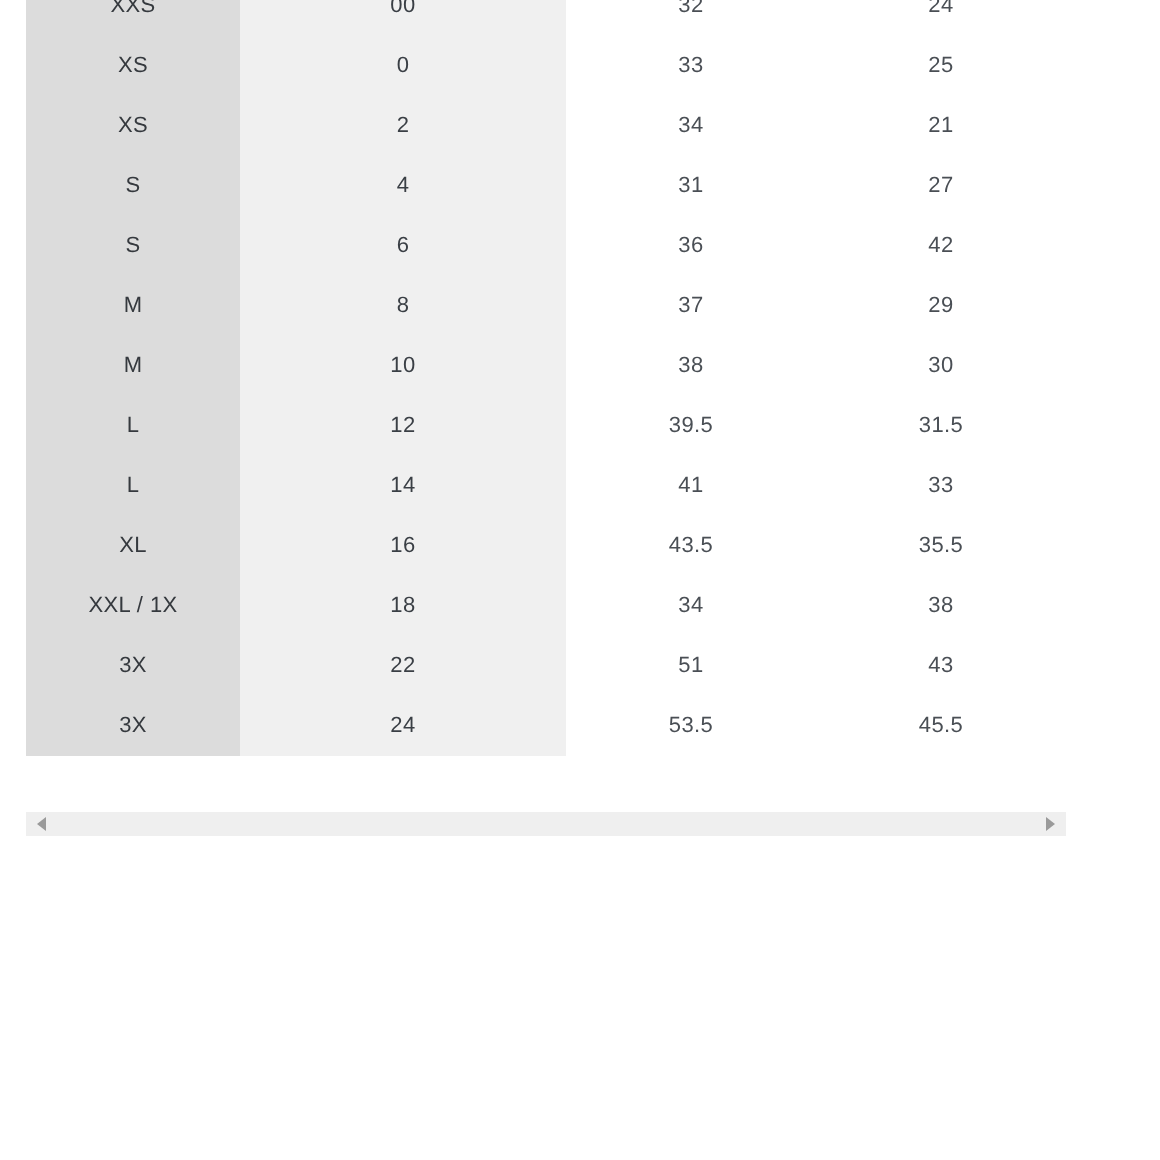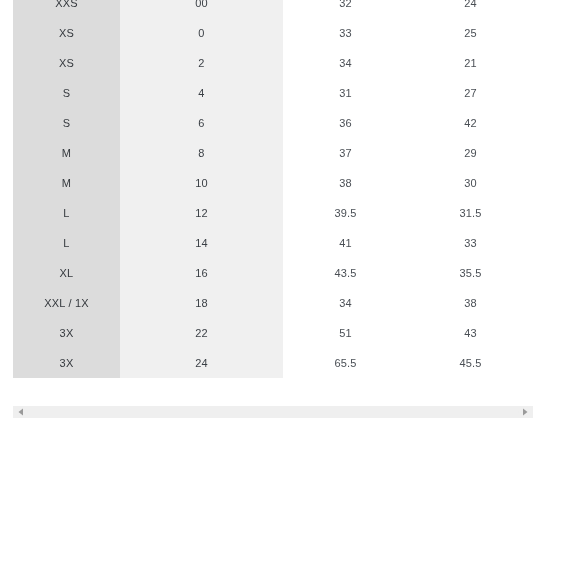--- a/index.html
+++ b/index.html
@@ -204,21 +204,21 @@
             </tr>
             <tr>
               <td class="col-size">3X</td>
               <td class="col-us">22</td>
               <td class="col-bust">51</td>
               <td class="col-waist">43</td>
             </tr>
             <tr>
               <td class="col-size">3X</td>
               <td class="col-us">24</td>
-              <td class="col-bust">65.5</td>
+              <td class="col-bust">53.5</td>
               <td class="col-waist">45.5</td>
             </tr>
           </tbody>
       </table>
     </div>
 
     <div id="chart-hscroll">
       <div id="hscroll-thumb"></div>
       <div class="arrow left">
         <svg width="8" height="8" viewBox="0 0 8 8" aria-hidden="true">

